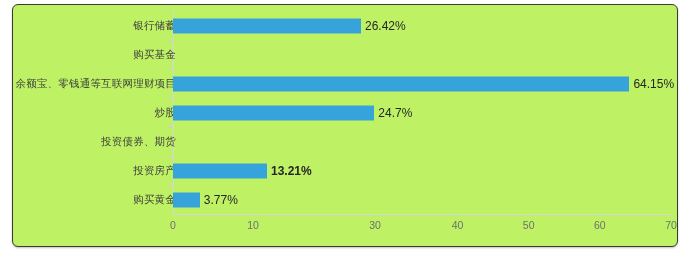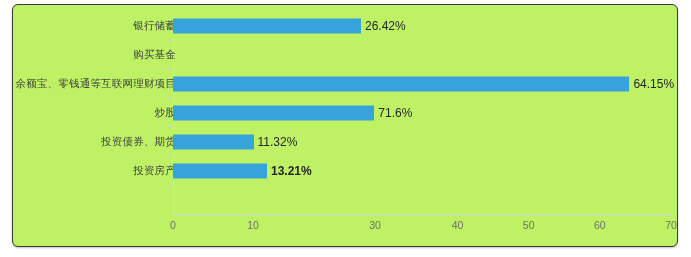--- a/index.html
+++ b/index.html
@@ -145,40 +145,43 @@
         <div class="bar-area">
           <div class="bar" style="width: 456.381px; background: rgb(54, 163, 219);"></div>
           <div class="bar-value" style="left: 456.381px;">64.15%</div>
         </div>
       </div>
 
       <div class="row">
         <div class="cat-label">炒股</div>
         <div class="bar-area">
           <div class="bar" style="width: 201.334px; background: rgb(54, 163, 219);"></div>
-          <div class="bar-value" style="left: 201.334px;">71.6%</div>
+          <div class="bar-value" style="left: 201.334px;">24.7%</div>
         </div>
       </div>
 
       <div class="row">
         <div class="cat-label">投资债券、期货</div>
-        <div class="bar-area">
-          <div class="bar" style="width: 80.5337px; background: rgb(54, 163, 219);"></div>
-          <div class="bar-value" style="left: 80.5337px;">11.32%</div>
-        </div>
       </div>
 
       <div class="row">
         <div class="cat-label">投资房产</div>
         <div class="bar-area">
           <div class="bar" style="width: 93.9797px; background: rgb(54, 163, 219);"></div>
           <div class="bar-value" style="left: 93.9797px; font-weight: bold;">13.21%</div>
         </div>
       </div>
 
+      <div class="row">
+        <div class="cat-label">购买黄金</div>
+        <div class="bar-area">
+          <div class="bar" style="width: 26.8209px; background: rgb(54, 163, 219);"></div>
+          <div class="bar-value" style="left: 26.8209px;">3.77%</div>
+        </div>
+      </div>
 
     </div>
 
     <div class="y-tick" style="top:35px"></div>
     <div class="y-tick" style="top:64px"></div>
     <div class="y-tick" style="top:93px"></div>
     <div class="y-tick" style="top:122px"></div>
     <div class="y-tick" style="top:151px"></div>
     <div class="y-tick" style="top:180px"></div>
 

